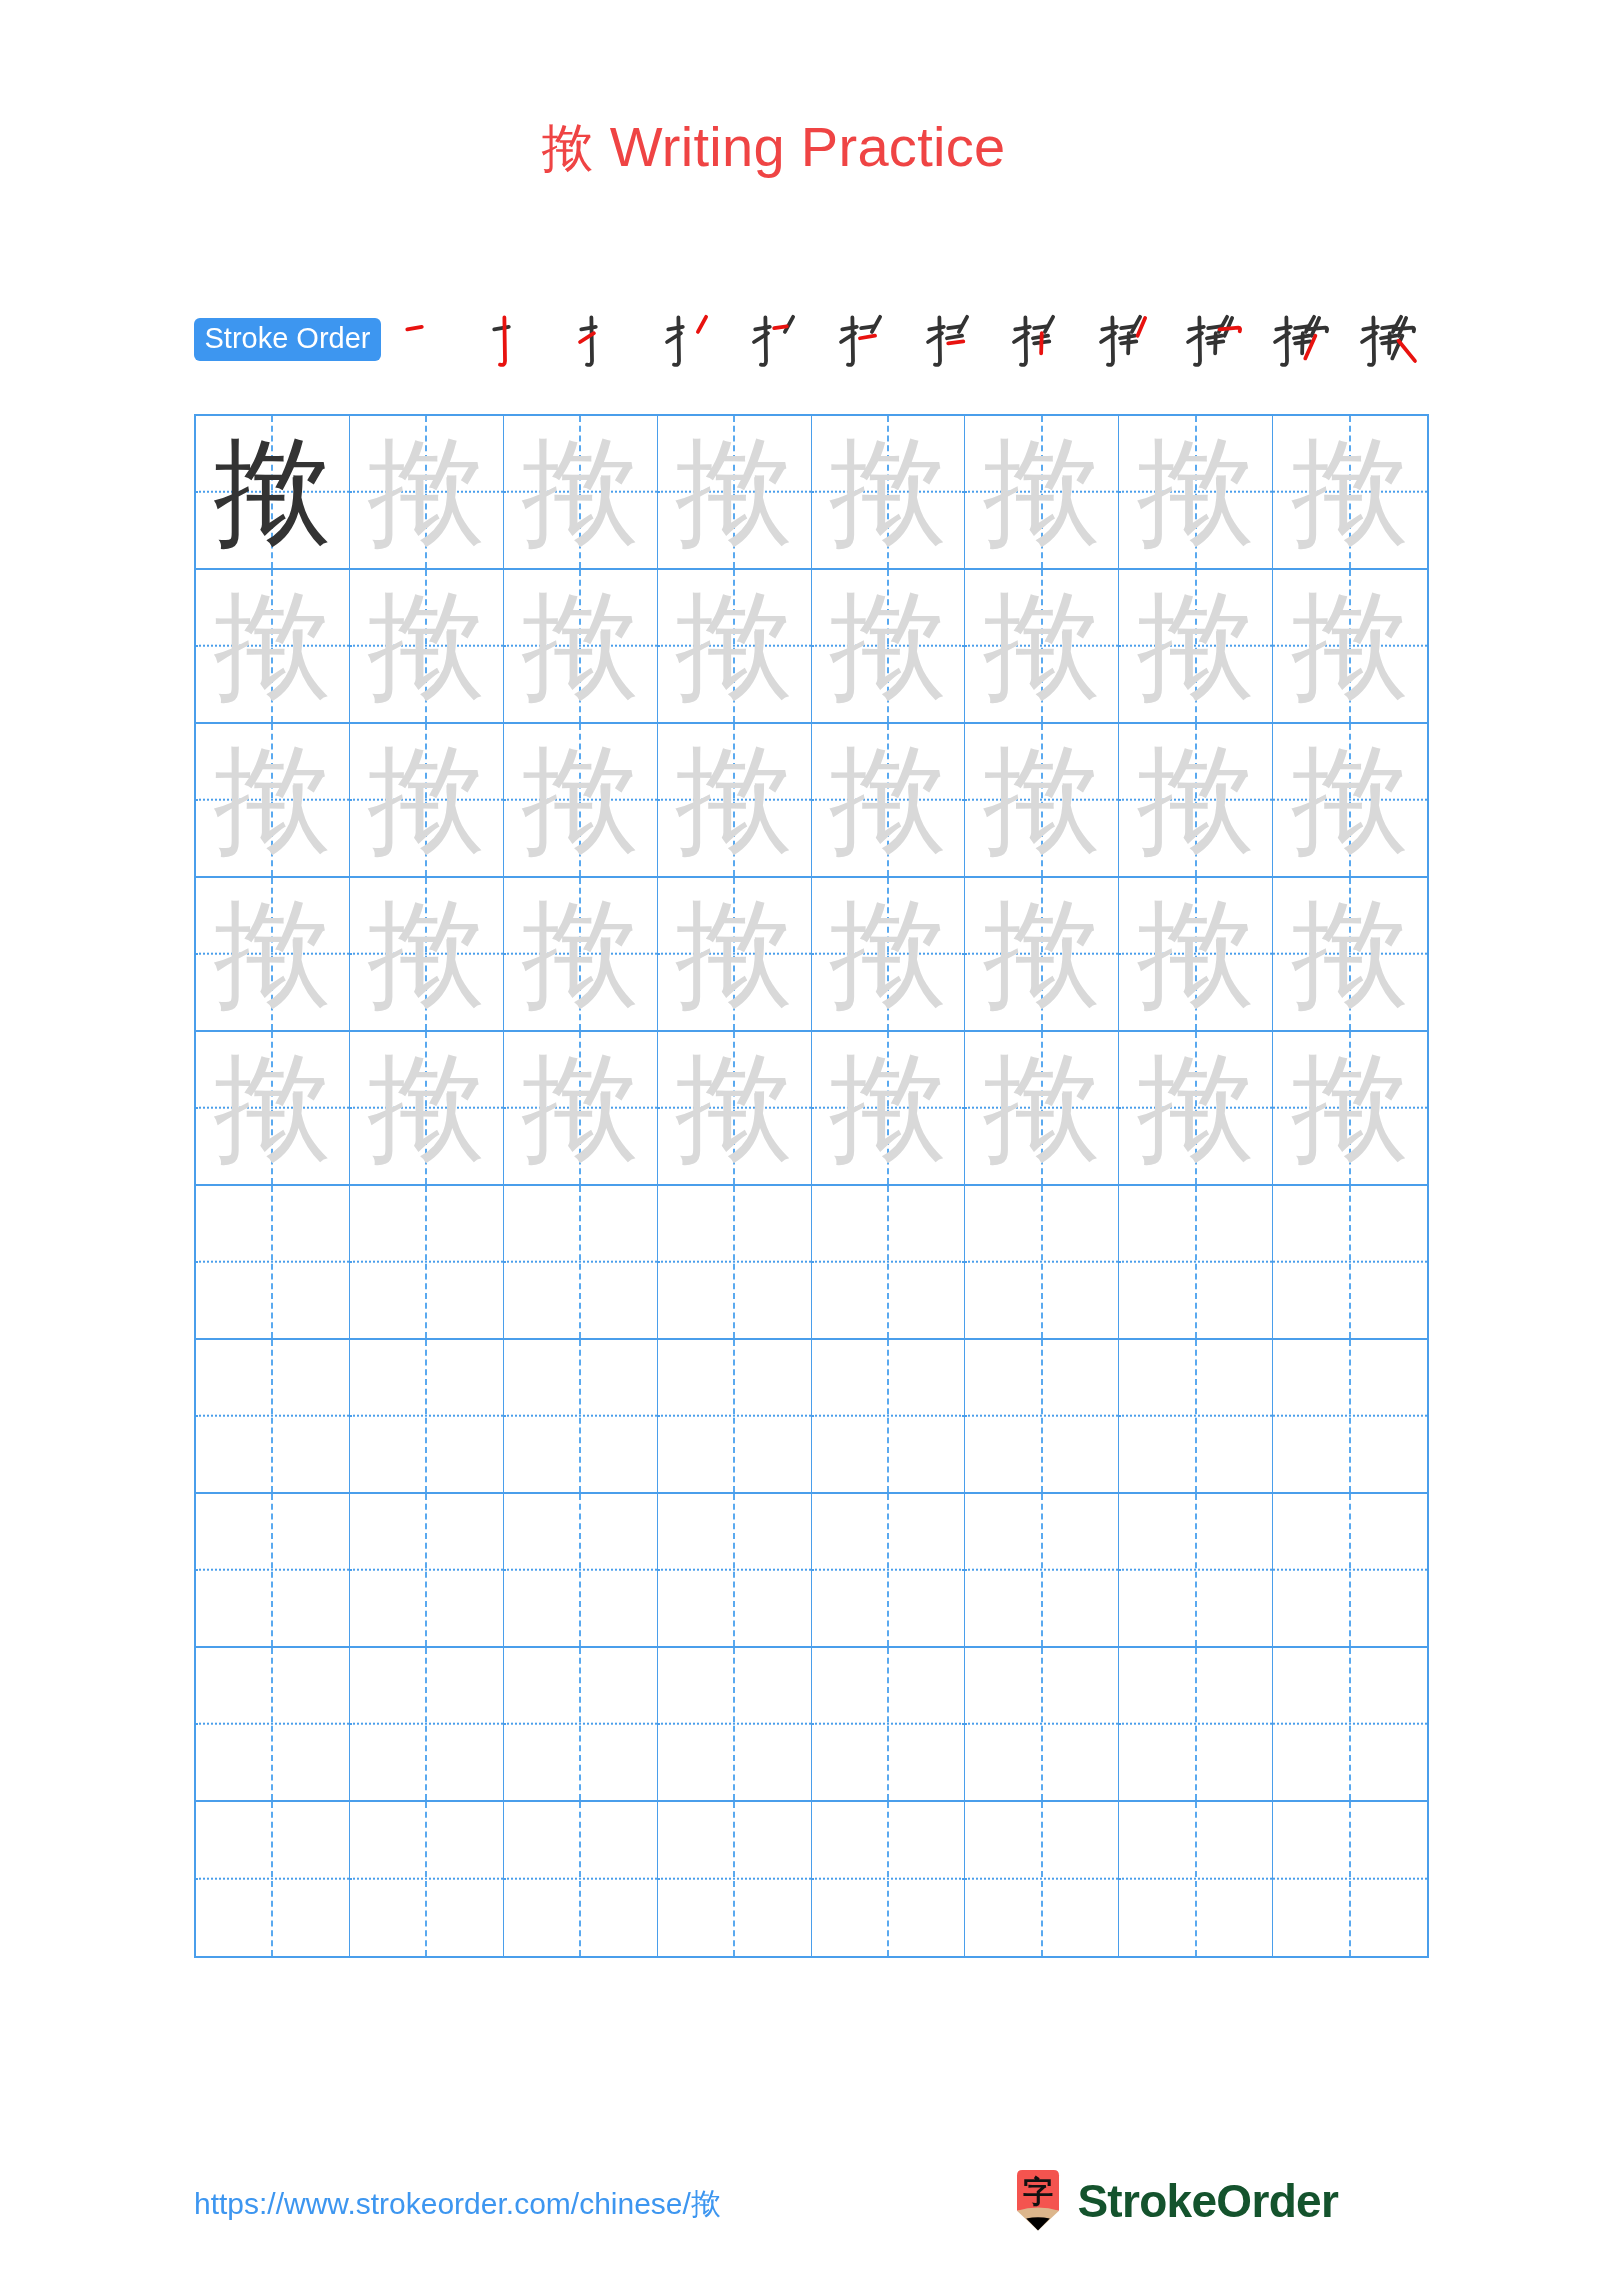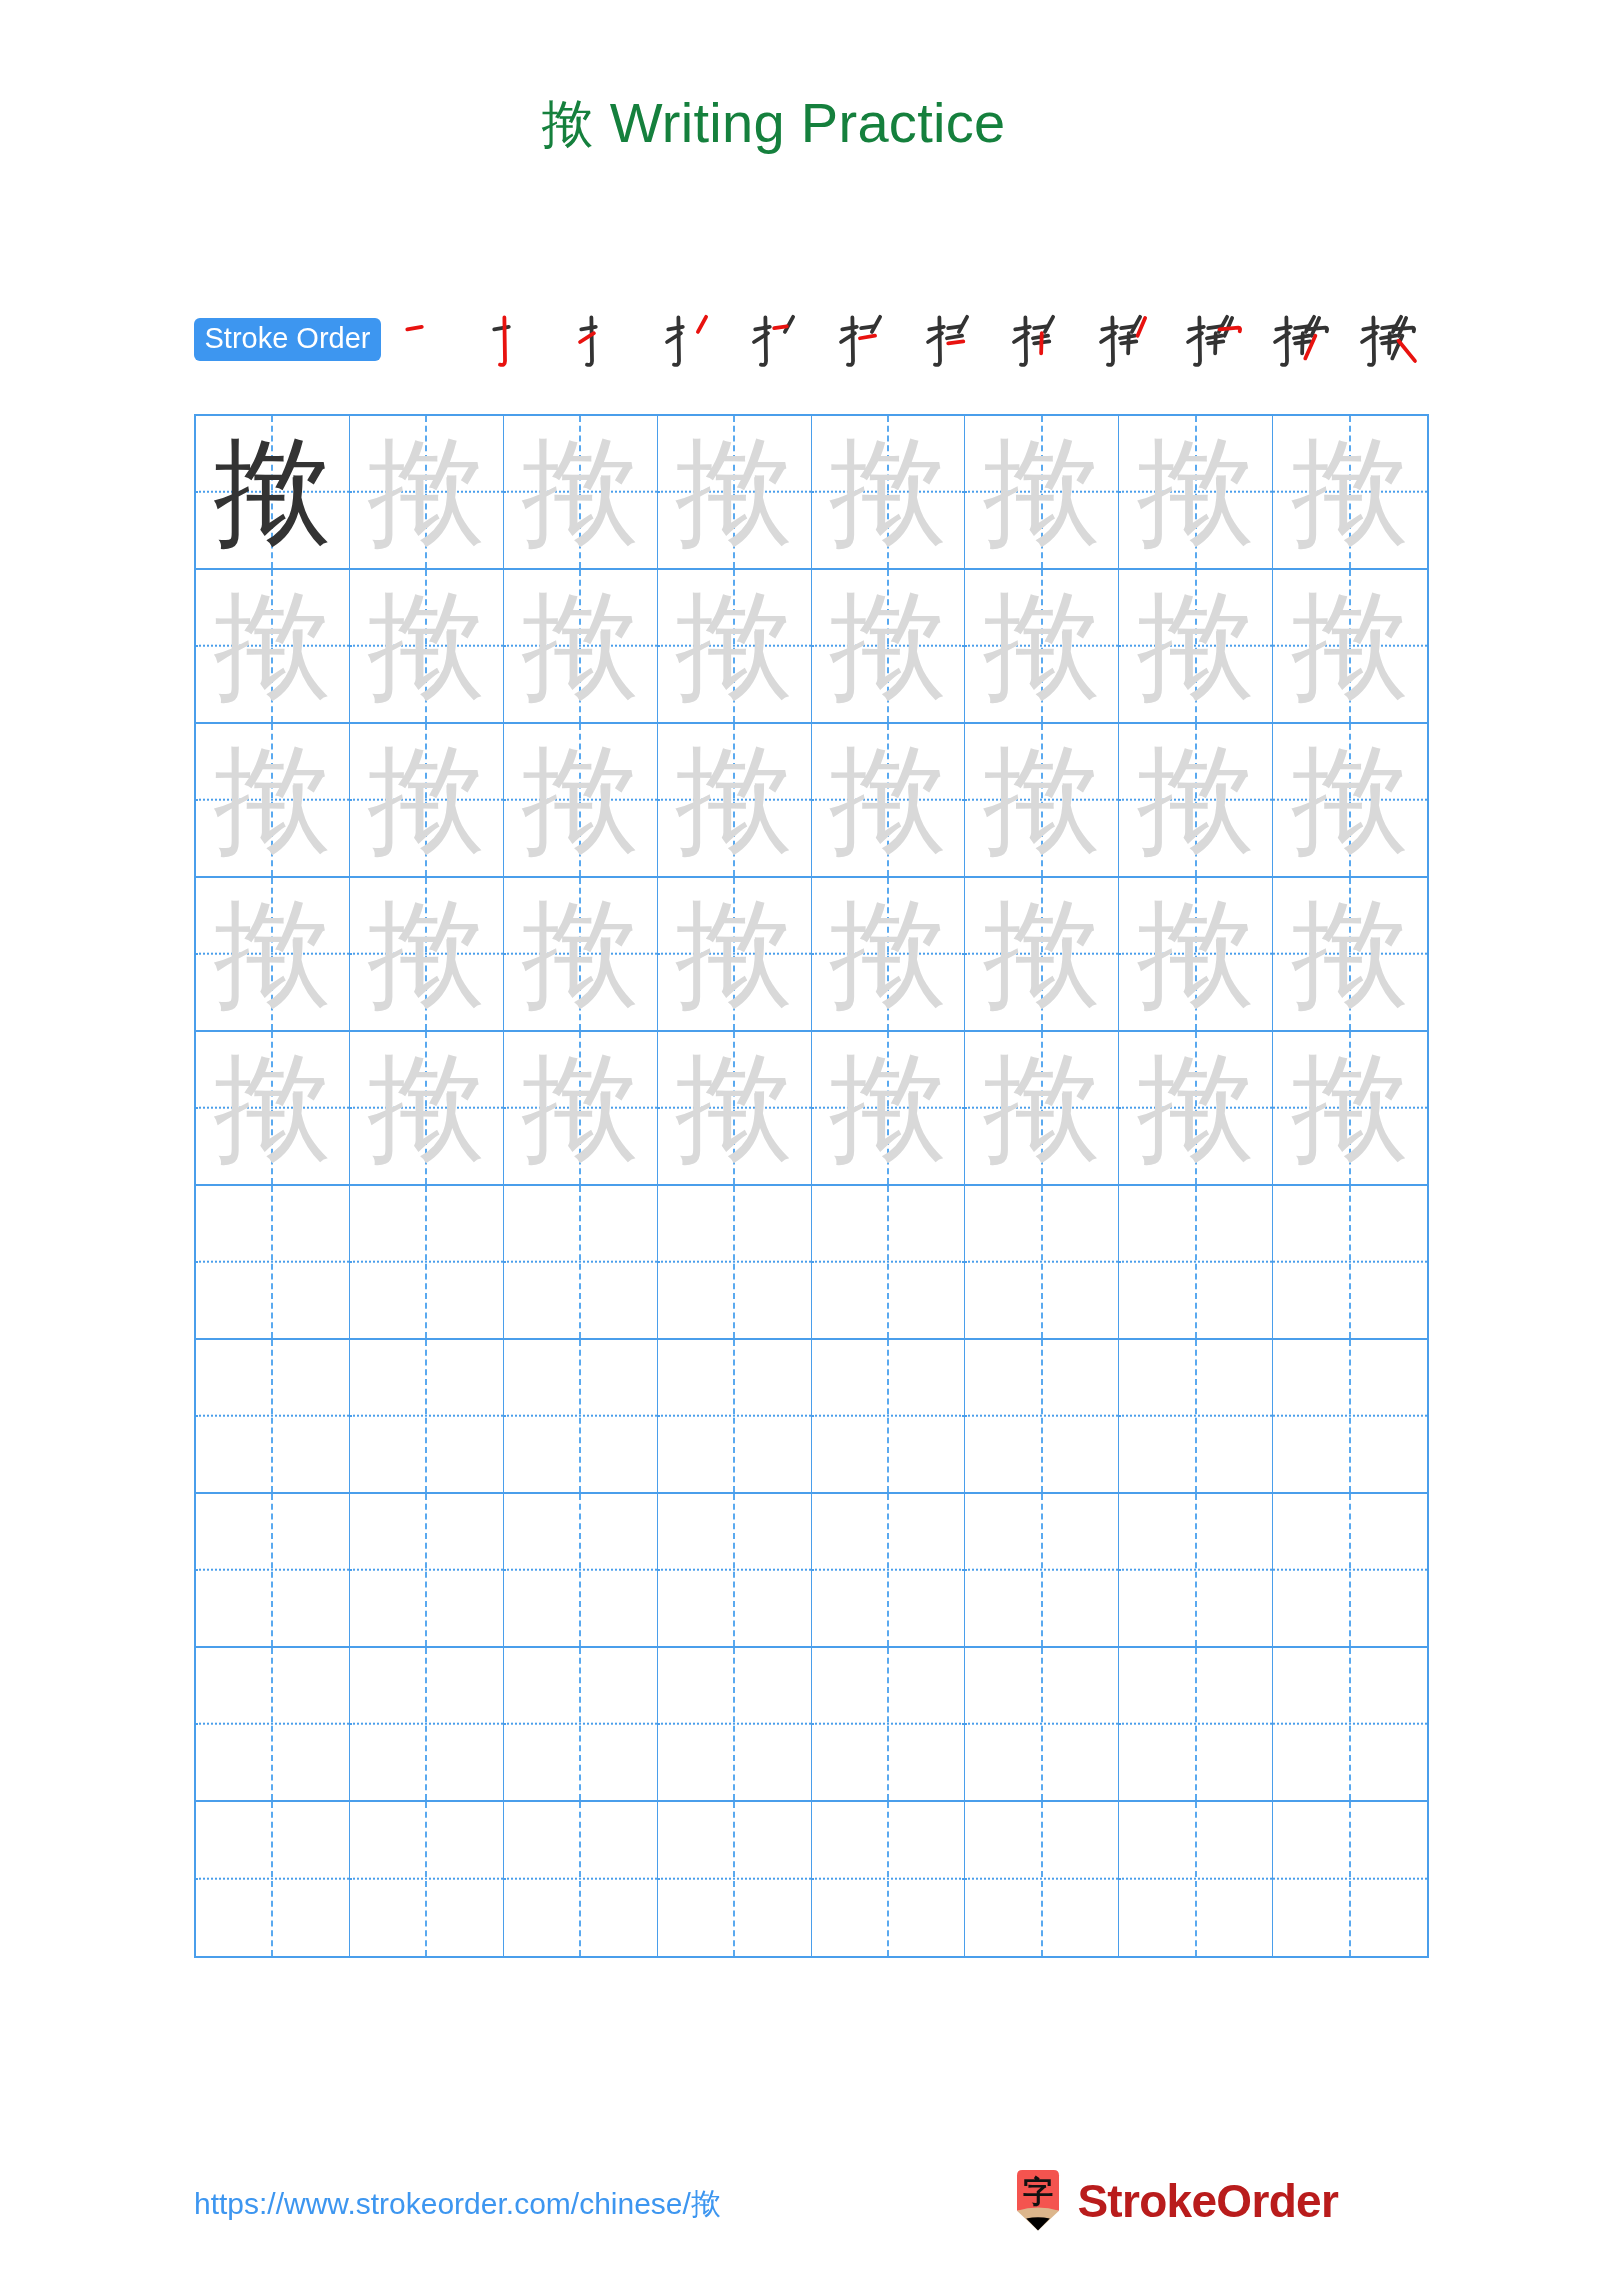--- a/index.html
+++ b/index.html
@@ -13,24 +13,24 @@
     height: 2295px;
     font-family: "Liberation Sans", sans-serif;
     position: relative;
     overflow: hidden;
   }
 
   
   .page-title {
     position: absolute;
     left: 0;
-    top: 92px;
+    top: 116px;
     width: 1547px;
     text-align: center;
-    color: #15803d;
+    color: #ef4444;
     font-size: 56px;
     font-weight: 400;
     letter-spacing: 0.3px;
     white-space: nowrap;
     line-height: 1.1;
   }
   .page-title .han {
     font-family: "DejaVu Sans", sans-serif;
     font-size: 52px;
   }
@@ -160,21 +160,21 @@
     width: 50px;
     height: 63px;
     position: relative;
     flex: 0 0 auto;
     margin-right: 14.4px;
   }
   .logo-mark svg { width: 50px; height: 63px; display: block; }
   .logo-text {
     font-size: 46px;
     font-weight: bold;
-    color: #b91c1c;
+    color: #14532d;
     letter-spacing: -0.7px;
     line-height: 1;
     white-space: nowrap;
   }
 </style>
 </head>
 <body>
 
 <div class="page-title">
   <span class="han">揿</span><span> Writing Practice</span>

